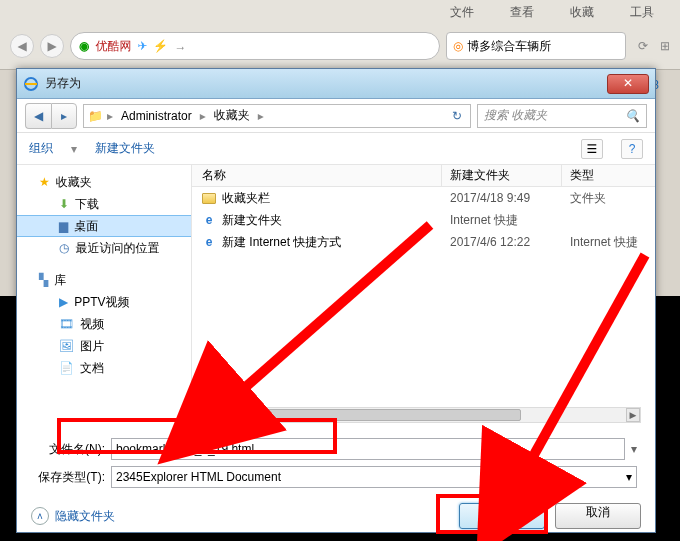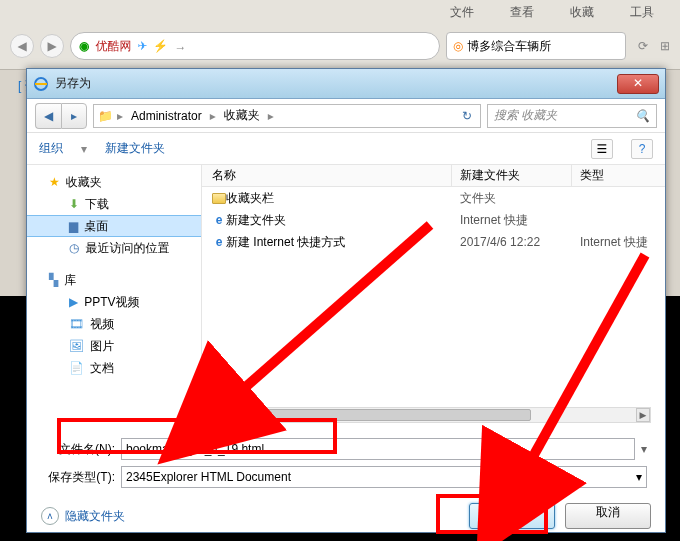--- a/index.html
+++ b/index.html
@@ -15,21 +15,21 @@
 .url-box { flex: 1; height: 28px; border: 1px solid #bbb; border-radius: 14px; background: #fff; display: flex; align-items: center; padding: 0 8px; gap: 6px; color: #555; }
 .url-text { flex: 1; overflow: hidden; white-space: nowrap; }
 .search-box { width: 180px; height: 28px; border: 1px solid #bbb; border-radius: 4px; background: #fff; display: flex; align-items: center; padding: 0 6px; gap: 4px; }
 .icon-yk { color: #0a9d00; font-weight: bold; }
 .icon-orange { color: #ff7b00; }
 
 .page-content { padding: 8px 18px; color: #1874cd; font-size: 22px; letter-spacing: 3px; display: flex; justify-content: space-between; height: 595px;}
 .page-dark { position: absolute; left: 0; top: 296px; width: 680px; height: 245px; background: #000; }
 
 
-.dialog { position: absolute; left: 26px; top: 68px; width: 640px; height: 465px; background: #fff; border: 1px solid #5a7ca0; box-shadow: 0 0 8px rgba(0,0,0,0.4); }
+.dialog { position: absolute; left: 16px; top: 68px; width: 640px; height: 465px; background: #fff; border: 1px solid #5a7ca0; box-shadow: 0 0 8px rgba(0,0,0,0.4); }
 .dlg-title { height: 30px; background: linear-gradient(#cde6f7, #a9d0e8); border-bottom: 1px solid #7fa6c8; display: flex; align-items: center; padding: 0 6px; }
 .dlg-title .ie-icon { width: 16px; height: 16px; margin-right: 6px; }
 .dlg-title .ttl { flex: 1; color: #1a1a1a; }
 .dlg-close { width: 42px; height: 20px; background: linear-gradient(#e97c73,#c8453a); border: 1px solid #963029; border-radius: 3px; color: #fff; text-align: center; line-height: 16px; font-size: 12px; }
 
 .path-bar { height: 34px; display: flex; align-items: center; padding: 0 8px; gap: 6px; border-bottom: 1px solid #e0e0e0; }
 .nav-pair { display: flex; }
 .nav-back, .nav-fwd { width: 26px; height: 26px; border: 1px solid #bcbcbc; background: linear-gradient(#fdfdfd,#e7e7e7); display: flex; align-items: center; justify-content: center; color: #3a6ea5; }
 .nav-back { border-radius: 4px 0 0 4px; border-right: none; }
 .nav-fwd { border-radius: 0 4px 4px 0; }
@@ -51,21 +51,21 @@
 .tree-item.selected { background: #cde8ff; border: 1px solid #7dbef0; border-left: none; border-right: none; }
 .tree-star { color: #f7b500; }
 .tree-lib { color: #5a8fc8; }
 
 .file-area { flex: 1; position: relative; }
 .file-header { display: flex; height: 22px; border-bottom: 1px solid #e5e5e5; background: #fafafa; }
 .col-name { flex: 0 0 250px; padding-left: 10px; border-right: 1px solid #e5e5e5; display: flex; align-items: center; }
 .col-date { flex: 0 0 120px; padding-left: 8px; border-right: 1px solid #e5e5e5; display: flex; align-items: center; }
 .col-type { flex: 1; padding-left: 8px; display: flex; align-items: center; }
 .file-row { display: flex; height: 22px; align-items: center; }
-.file-row .col-name { border: none; display: flex; align-items: center; }
+.file-row .col-name { border: none; display: flex; align-items: center; gap: 6px; }
 .file-row .col-date, .file-row .col-type { border: none; color: #555; }
 .folder-ico { width: 14px; height: 11px; background: linear-gradient(#ffe9a2,#f0c94e); border: 1px solid #c9a53f; border-radius: 1px; display: inline-block; }
 .ie-sm { width: 14px; height: 14px; display: inline-flex; align-items: center; justify-content: center; color: #2b7cd3; font-weight: bold; }
 
 .hscroll { position: absolute; left: 4px; right: 14px; bottom: 2px; height: 16px; background: #f1f1f1; border: 1px solid #dcdcdc; }
 .hscroll .thumb { position: absolute; left: 14px; top: 1px; height: 12px; width: 310px; background: #cfcfcf; border: 1px solid #b0b0b0; border-radius: 2px; }
 .hscroll .arrow { position: absolute; top: 0; width: 14px; height: 14px; background: #eaeaea; border: 1px solid #c5c5c5; display: flex; align-items: center; justify-content: center; color: #666; font-size: 9px; }
 .hscroll .arrow.left { left: 0; }
 .hscroll .arrow.right { right: 0; }
 
@@ -208,20 +208,21 @@
       <div class="file-header">
         <div class="col-name">名称</div>
         <div class="col-date">新建文件夹</div>
         <div class="col-type">类型</div>
       </div>
       <div class="file-row">
         <div class="col-name">
             <span class="folder-ico"></span>
             <span>收藏夹栏</span>
           </div>
+        <div class="col-date">2017/4/18 9:49</div>
         <div class="col-type">文件夹</div>
       </div>
       <div class="file-row">
         <div class="col-name">
             <span class="ie-sm">e</span>
             <span>新建文件夹</span>
           </div>
         <div class="col-type">Internet 快捷</div>
       </div>
       <div class="file-row">

